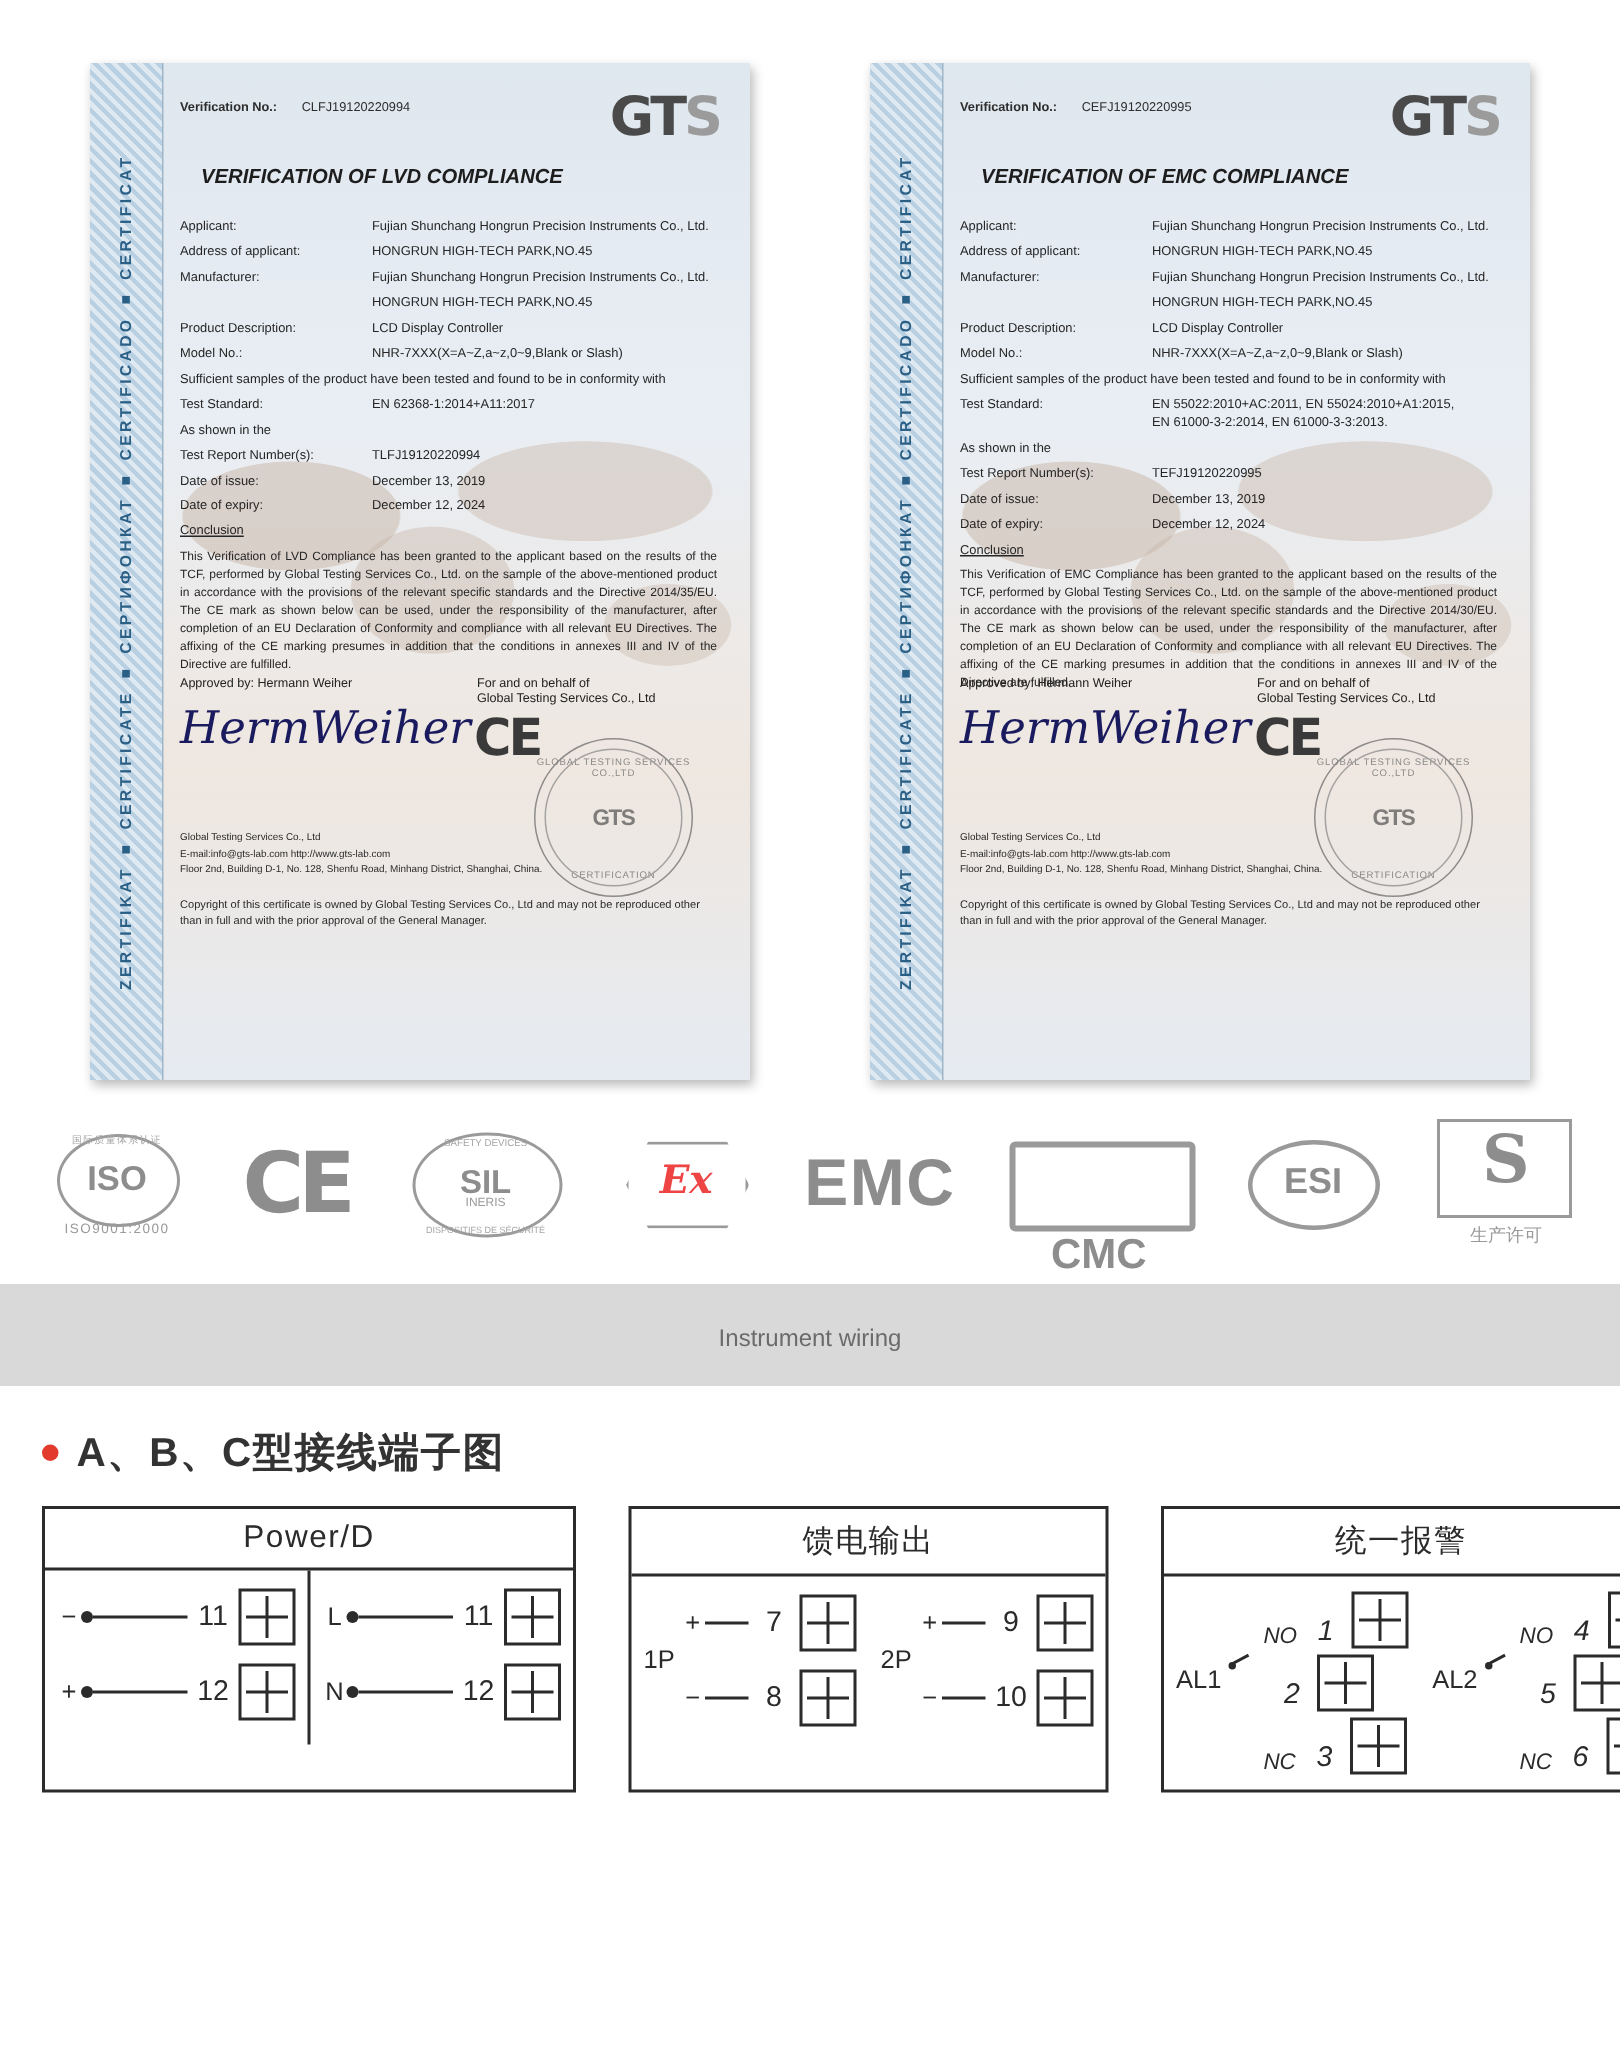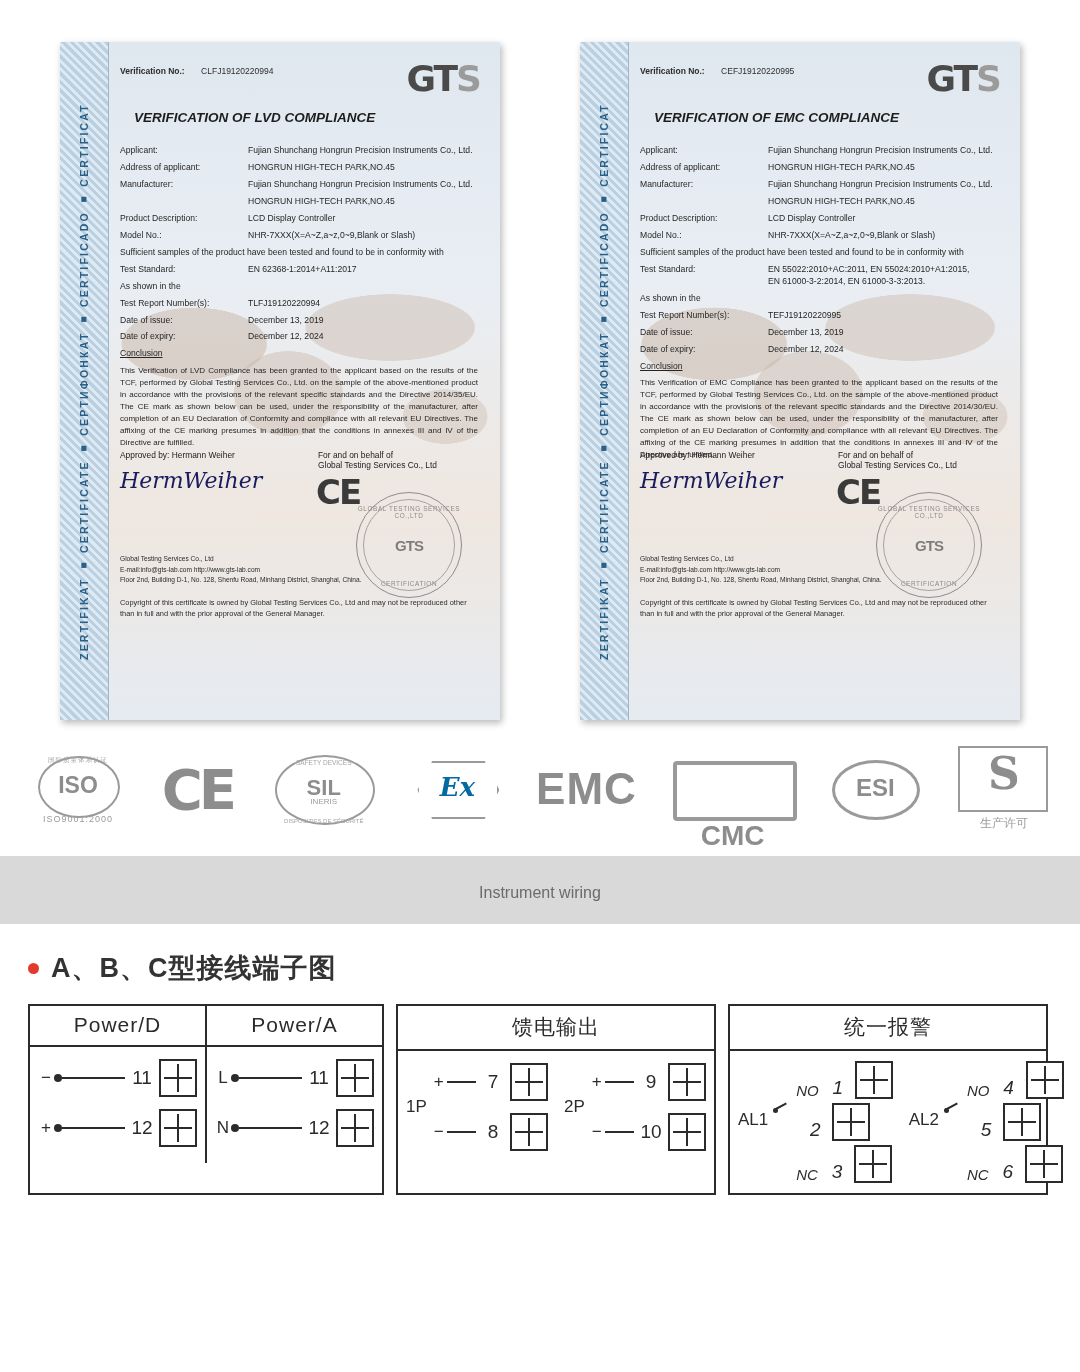--- a/index.html
+++ b/index.html
@@ -81,21 +81,21 @@
   .row.full .k{width:auto;flex:0 0 auto;}
   .row .v .l2{display:block;}
   .concl{margin-top:4px;text-decoration:underline;}
   .para{
     margin-top:5px;font-size:8px;line-height:1.5;text-align:justify;color:#262626;
   }
   .sign-zone{position:absolute;top:408px;left:0;right:8px;font-size:8.4px;}
   .sign-left{position:absolute;left:0;top:0;width:190px;}
   .sign-right{position:absolute;right:10px;top:0;width:150px;text-align:left;}
   .sig-img{
-    font-family:"DejaVu Serif",serif;font-style:italic;font-size:22px;
+    font-family:"DejaVu Serif",serif;font-style:italic;font-size:30px;
     color:#1a1a5e;margin-top:8px;transform:skewX(-12px);
   }
   .ce-mark{
     position:absolute;left:196px;top:22px;font-size:34px;font-weight:bold;
     color:#3a3a3a;font-family:"DejaVu Sans",sans-serif;letter-spacing:-2px;
   }
   .stamp{
     position:absolute;right:16px;top:42px;width:104px;height:104px;border-radius:50%;
     border:1.5px solid #6d6d6d;opacity:.75;
   }
@@ -134,21 +134,21 @@
   .lg-sil .ring{position:absolute;left:6px;top:2px;width:96px;height:66px;border:2px solid #9a9a9a;border-radius:50%;}
   .lg-sil .t{position:absolute;left:0;right:0;top:22px;text-align:center;font-size:22px;font-weight:bold;color:#8d8d8d;}
   .lg-sil .s{position:absolute;left:0;right:0;top:44px;text-align:center;font-size:8px;color:#9a9a9a;}
   .lg-sil .cap{position:absolute;left:0;right:0;top:6px;text-align:center;font-size:6.5px;color:#a5a5a5;}
   .lg-sil .bot{position:absolute;left:0;right:0;bottom:1px;text-align:center;font-size:6px;color:#a5a5a5;}
   .lg-ex{width:86px;height:62px;position:relative;}
   .lg-ex .hex{
     position:absolute;left:3px;top:3px;width:78px;height:54px;border:2.5px solid #9a9a9a;
     clip-path:polygon(18% 0,82% 0,100% 50%,82% 100%,18% 100%,0 50%);
   }
-  .lg-ex .t{position:absolute;left:0;right:0;top:14px;text-align:center;font-size:26px;font-weight:bold;color:#0369a1;font-family:"DejaVu Serif",serif;font-style:italic;}
+  .lg-ex .t{position:absolute;left:0;right:0;top:14px;text-align:center;font-size:26px;font-weight:bold;color:#ef4444;font-family:"DejaVu Serif",serif;font-style:italic;}
   .lg-emc{font-size:44px;font-weight:bold;color:#8d8d8d;letter-spacing:1px;}
   .lg-cmc{width:120px;height:56px;position:relative;}
   .lg-cmc .bx{position:absolute;left:0;top:0;width:116px;height:52px;border:4px solid #9a9a9a;border-radius:4px;}
   .lg-cmc .t{position:absolute;left:0;right:0;top:11px;text-align:center;font-size:28px;font-weight:bold;color:#8d8d8d;margin-top:48px;}
   .lg-esi{width:94px;height:66px;position:relative;}
   .lg-esi .ring{position:absolute;left:4px;top:4px;width:82px;height:54px;border:3px solid #9a9a9a;border-radius:50%;}
   .lg-esi .t{position:absolute;left:0;right:0;top:18px;text-align:center;font-size:24px;font-weight:bold;color:#8d8d8d;}
   .lg-s{width:92px;height:86px;position:relative;}
   .lg-s .bx{position:absolute;left:0;top:0;width:86px;height:62px;border:2px solid #9a9a9a;}
   .lg-s .t{position:absolute;left:0;right:0;top:2px;text-align:center;font-size:44px;font-weight:bold;color:#8d8d8d;font-family:"DejaVu Serif",serif;}
@@ -160,21 +160,21 @@
   }
   .banner .cn{font-size:42px;font-weight:bold;color:#3a3a3a;letter-spacing:4px;}
   .banner .en{font-size:16px;color:#6b6b6b;margin-top:2px;}
 
   
   .wiring{padding:26px 28px 10px 28px;}
   .bullet-head{display:flex;align-items:center;gap:12px;margin-bottom:18px;}
   .bullet{width:11px;height:11px;border-radius:50%;background:#e23b2e;flex:0 0 11px;}
   .bullet-head .txt{font-size:27px;font-weight:bold;color:#333;letter-spacing:1px;}
 
-  .diagrams{display:flex;gap:12px;}
+  .diagrams{display:flex;gap:35px;}
   .dbox{border:2px solid #2b2b2b;flex:0 0 auto;background:#fff;}
   .dbox .dhead{
     border-bottom:2px solid #2b2b2b;display:flex;
   }
   .dhead .cell{
     flex:1;text-align:center;font-size:21px;padding:7px 0 8px 0;color:#2b2b2b;letter-spacing:1px;
   }
   .dhead .cell+.cell{border-left:2px solid #2b2b2b;}
   .dbody{display:flex;}
   .dcol{flex:1;padding:6px 8px 10px 8px;}
@@ -452,21 +452,20 @@
     <div class="bullet-head">
       <div class="bullet"></div>
       <div class="txt">A、B、C型接线端子图</div>
     </div>
 
     <div class="diagrams">
 
       <div class="dbox" style="width:352px">
         <div class="dhead">
           <div class="cell">Power/D</div>
-          <div class="cell">Power/A</div>
         </div>
         <div class="dbody">
           <div class="dcol">
             <div class="term-row">
               <span class="sgn">−</span>
               <span class="dot"></span>
               <span class="lead"></span>
               <span class="tnum">11</span>
               <span class="screw"></span>
             </div>

